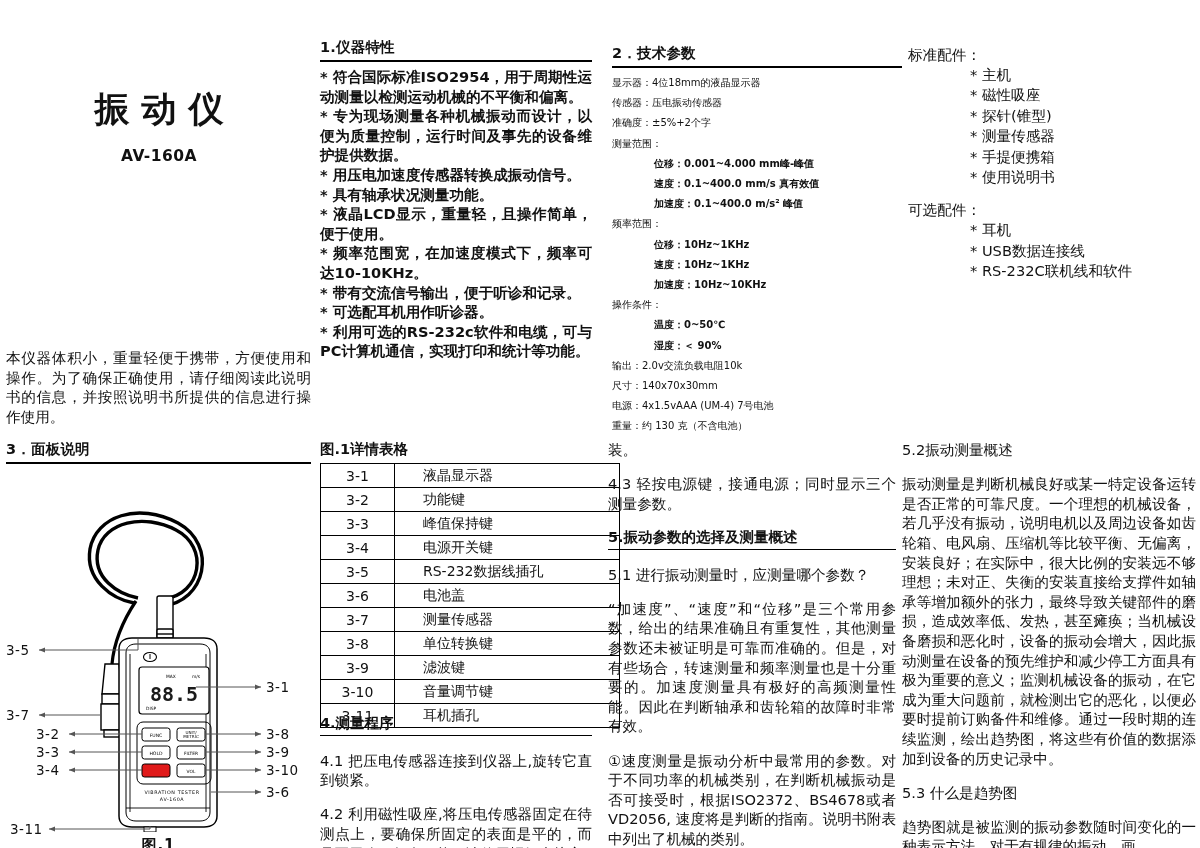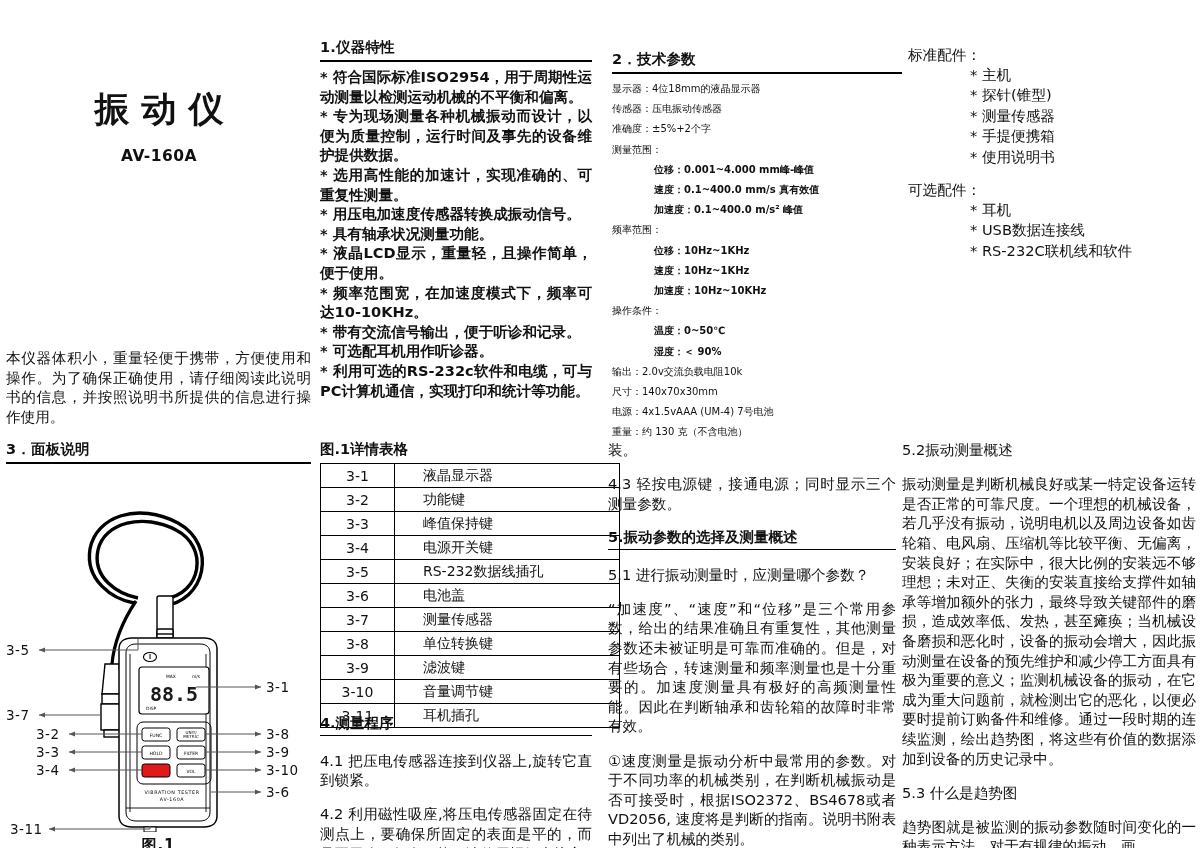--- a/index.html
+++ b/index.html
@@ -40,21 +40,21 @@
   }
   #doc-model {
     font-size: 15.5px; font-weight: bold; margin-top: 14px; letter-spacing: 0.5px;
   }
   #intro-text {
     left: 6px; top: 348px; width: 305px;
   }
 
   
   #col-features { left: 320px; top: 38px; width: 272px; }
-  #col-specs    { left: 612px; top: 50px; width: 290px; }
+  #col-specs    { left: 612px; top: 44px; width: 290px; }
   #col-access   { left: 908px; top: 44px; width: 286px; }
 
   .feat-list, .plain-list { margin: 5px 0 0 0; }
   .feat-item {
     font-size: 14.6px; line-height: 19.6px;
     text-align: justify; word-break: break-all;
     margin: 0;
     font-weight: bold;
   }
 
@@ -114,21 +114,20 @@
   <div id="doc-model">AV-160A</div>
 </div>
 
 <div class="blk body-line" id="intro-text">本仪器体积小，重量轻便于携带，方便使用和操作。为了确保正确使用，请仔细阅读此说明书的信息，并按照说明书所提供的信息进行操作使用。</div>
 
 <div class="blk" id="col-features">
   <div class="hdr">1.仪器特性</div>
   <div class="feat-list">
     <p class="feat-item">* 符合国际标准ISO2954，用于周期性运动测量以检测运动机械的不平衡和偏离。</p>
     <p class="feat-item">* 专为现场测量各种机械振动而设计，以便为质量控制，运行时间及事先的设备维护提供数据。</p>
-    <p class="feat-item">* 选用高性能的加速计，实现准确的、可重复性测量。</p>
     <p class="feat-item">* 用压电加速度传感器转换成振动信号。</p>
     <p class="feat-item">* 具有轴承状况测量功能。</p>
     <p class="feat-item">* 液晶LCD显示，重量轻，且操作简单，便于使用。</p>
     <p class="feat-item">* 频率范围宽，在加速度模式下，频率可达10-10KHz。</p>
     <p class="feat-item">* 带有交流信号输出，便于听诊和记录。</p>
     <p class="feat-item">* 可选配耳机用作听诊器。</p>
     <p class="feat-item">* 利用可选的RS-232c软件和电缆，可与PC计算机通信，实现打印和统计等功能。</p>
   </div>
 </div>
 
@@ -152,20 +151,21 @@
     <p class="spec-line">输出：2.0v交流负载电阻10k</p>
     <p class="spec-line">尺寸：140x70x30mm</p>
     <p class="spec-line">电源：4x1.5vAAA (UM-4) 7号电池</p>
     <p class="spec-line">重量：约 130 克（不含电池）</p>
   </div>
 </div>
 
 <div class="blk" id="col-access">
   <p class="acc-group-title">标准配件：</p>
   <p class="acc-item">* 主机</p>
+  <p class="acc-item">* 磁性吸座</p>
   <p class="acc-item">* 探针(锥型)</p>
   <p class="acc-item">* 测量传感器</p>
   <p class="acc-item">* 手提便携箱</p>
   <p class="acc-item">* 使用说明书</p>
   <div class="acc-gap"></div>
   <p class="acc-group-title">可选配件：</p>
   <p class="acc-item">* 耳机</p>
   <p class="acc-item">* USB数据连接线</p>
   <p class="acc-item">* RS-232C联机线和软件</p>
 </div>

